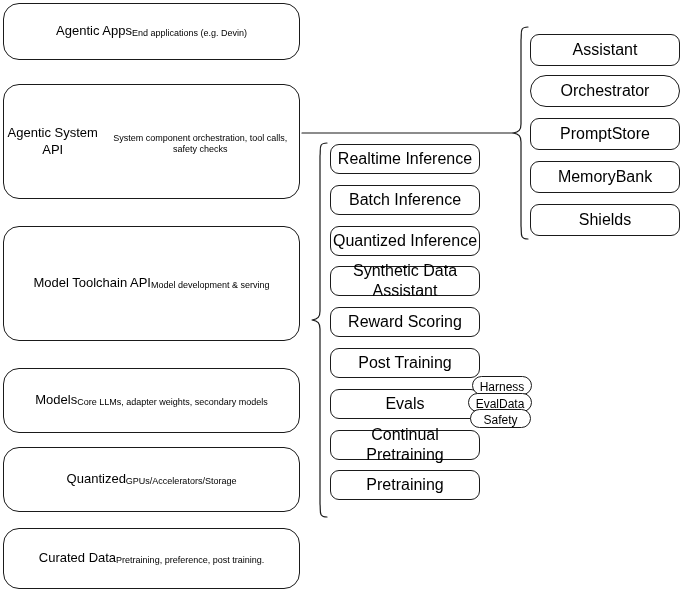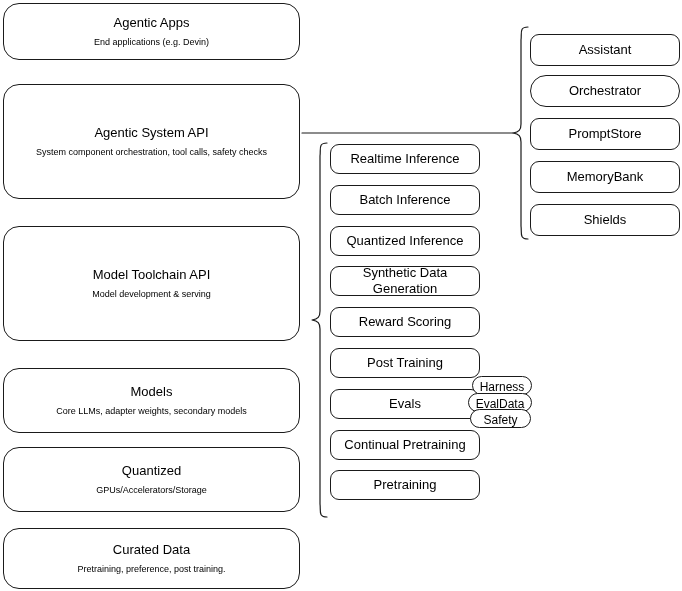--- a/index.html
+++ b/index.html
@@ -18,21 +18,21 @@
     height: 591px;
     background: #ffffff;
     overflow: hidden;
   }
   .node {
     position: absolute;
     box-sizing: border-box;
     border: 1px solid #1a1a1a;
     background: #ffffff;
     display: flex;
-    flex-direction: column;
+    flex-direction: row;
     align-items: center;
     justify-content: center;
     text-align: center;
     line-height: 1.25;
   }
   
   .layer {
     border-radius: 16px;
     left: 3px;
     width: 297px;
@@ -42,21 +42,21 @@
     color: #000;
   }
   .layer .subtitle {
     font-size: 9px;
     color: #000;
     margin-top: 5px;
   }
   
   .cap {
     border-radius: 9px;
-    font-size: 13px;
+    font-size: 16px;
   }
   .cap.mid {
     left: 330px;
     width: 150px;
     height: 30px;
   }
   .cap.right {
     left: 530px;
     width: 150px;
     height: 32px;
@@ -152,21 +152,21 @@
   <div class="node cap mid" style="top:144px;">
     <span>Realtime Inference</span>
   </div>
   <div class="node cap mid" style="top:226px;">
     <span>Quantized Inference</span>
   </div>
   <div class="node cap mid" style="top:185px;">
     <span>Batch Inference</span>
   </div>
   <div class="node cap mid" style="top:266px;">
-    <span>Synthetic Data Generation</span>
+    <span>Synthetic Data Assistant</span>
   </div>
   <div class="node cap mid" style="top:307px;">
     <span>Reward Scoring</span>
   </div>
   <div class="node cap mid" style="top:348px;">
     <span>Post Training</span>
   </div>
   <div class="node cap mid" style="top:389px;">
     <span>Evals</span>
   </div>

